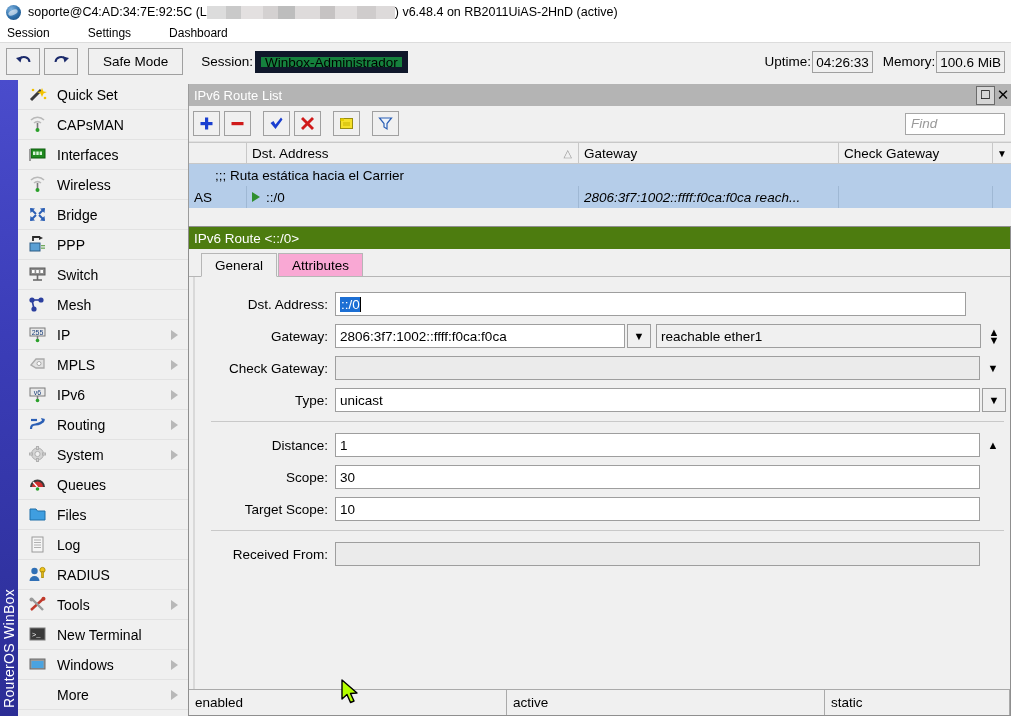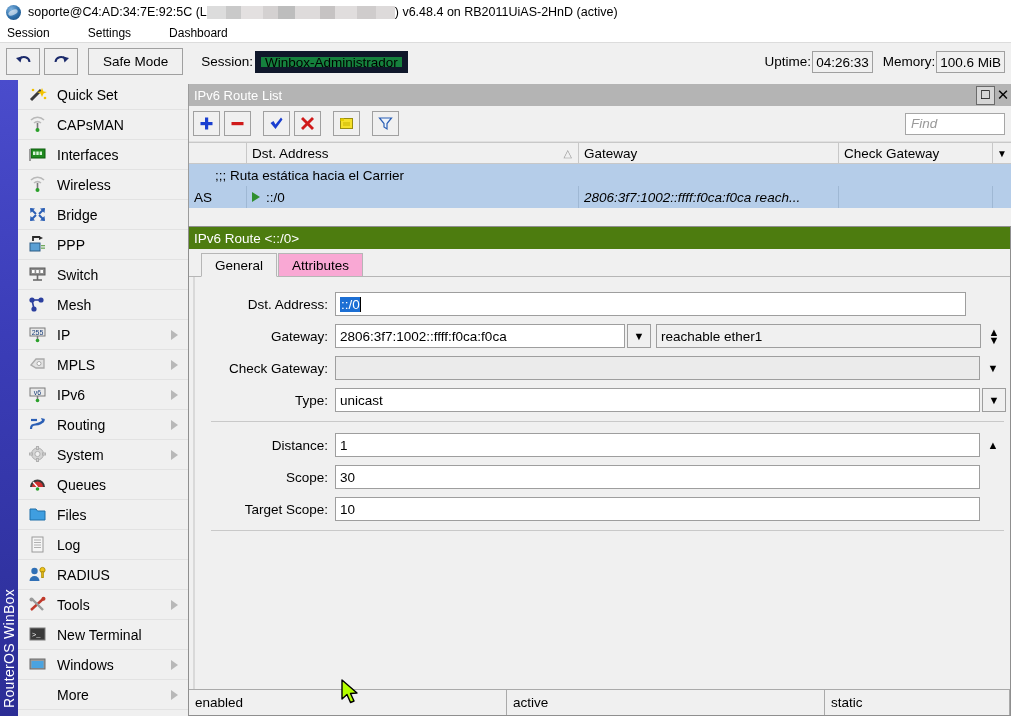--- a/index.html
+++ b/index.html
@@ -755,20 +755,24 @@
       <div class="finput" style="margin-right:26px;">30</div>
     </div>
 
     <div class="frow">
       <div class="flabel">Target Scope:</div>
       <div class="finput" style="margin-right:26px;">10</div>
     </div>
 
     <div class="divider"></div>
 
+    <div class="frow">
+      <div class="flabel">Received From:</div>
+      <div class="finput readonly" style="margin-right:26px;"></div>
+    </div>
 
   </div>
 
   <div id="dlg-status">
     <div class="sbox" style="width:318px;">enabled</div>
     <div class="sbox" style="width:318px;">active</div>
     <div class="sbox" style="flex:1;">static</div>
   </div>
 </div>
 

